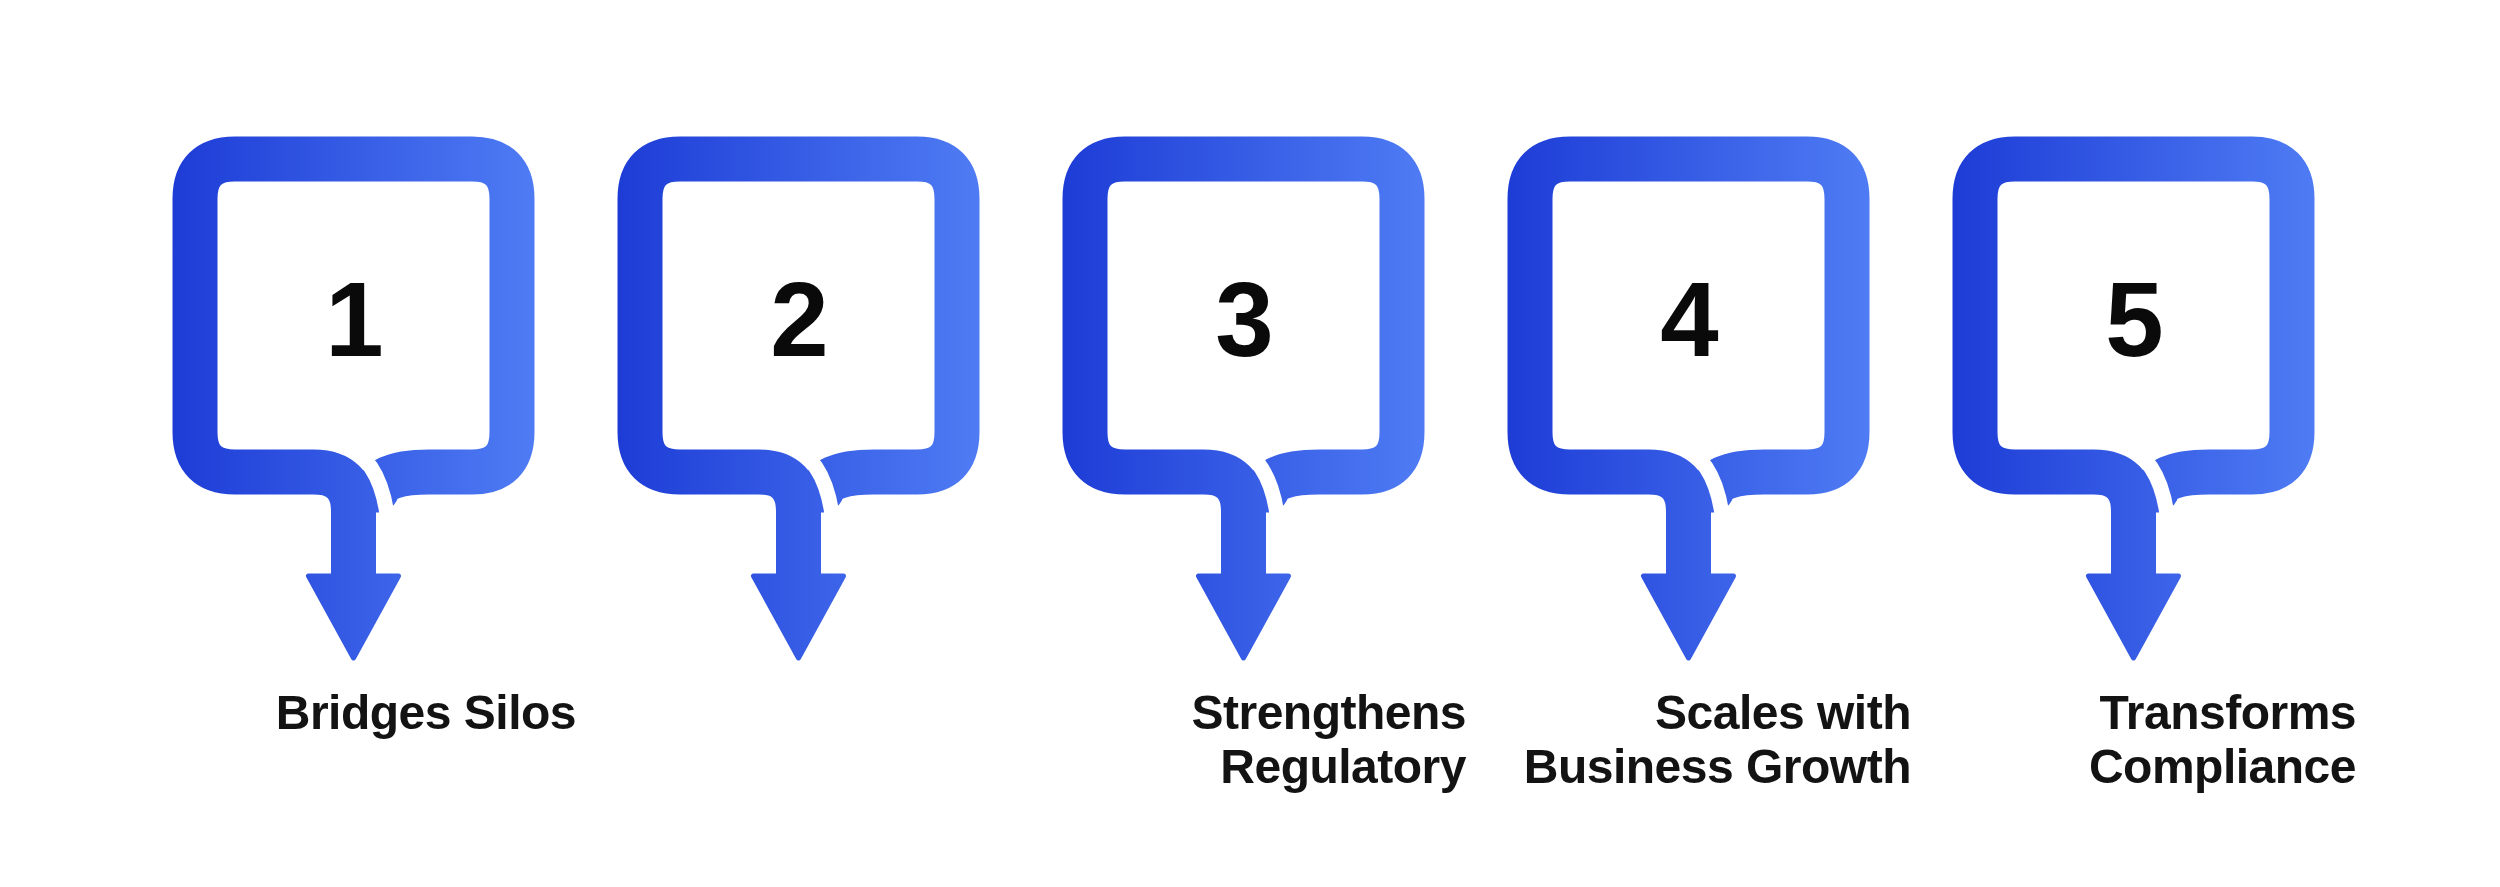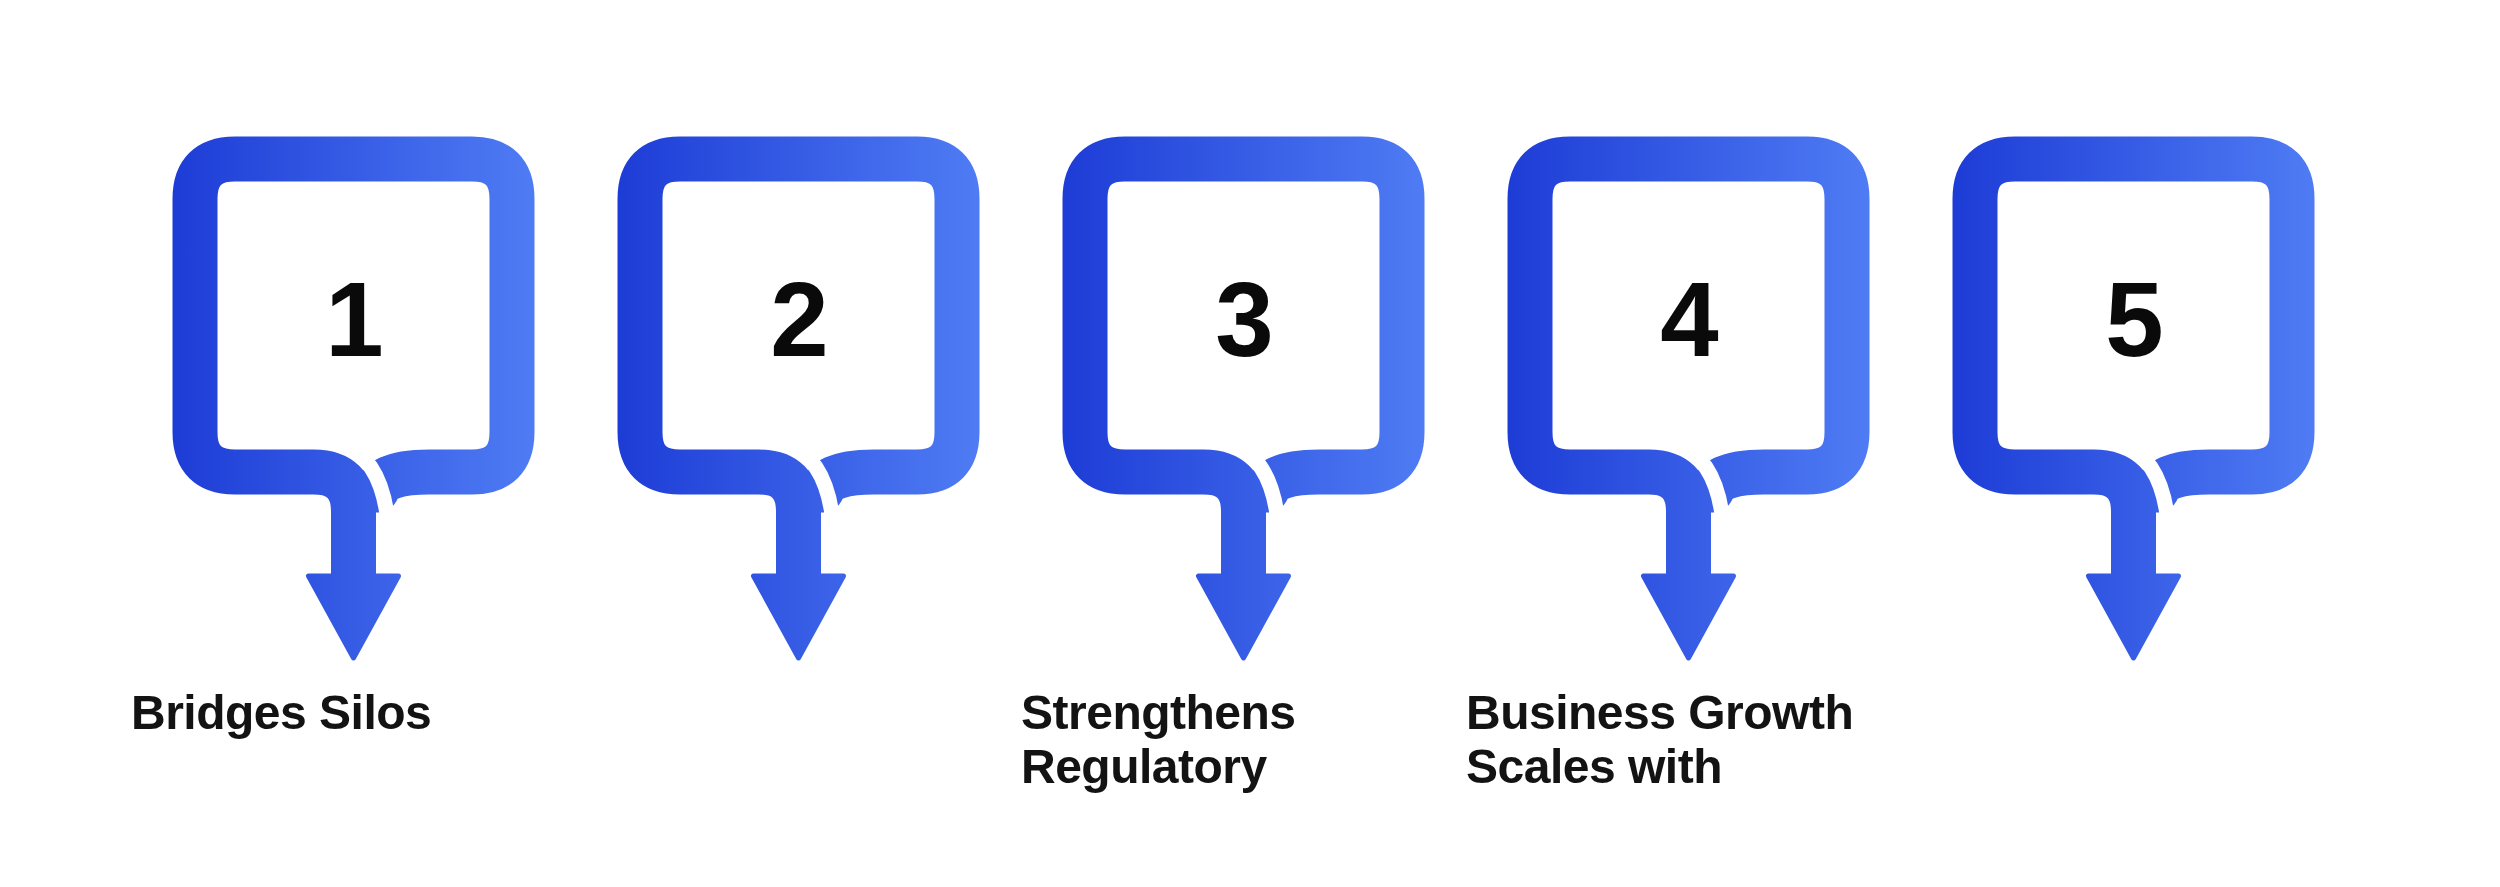--- a/index.html
+++ b/index.html
@@ -35,21 +35,21 @@
     display: flex;
     align-items: center;
     justify-content: center;
     font-size: 105px;
     font-weight: 700;
     letter-spacing: -2px;
     color: var(--number-color, #0a0a0a);
   }
   .label {
     margin-top: 6px;
-    text-align: left;
+    text-align: right;
     font-size: 48px;
     line-height: 54px;
     font-weight: 700;
     letter-spacing: -0.5px;
     color: var(--label-color, #131313);
   }
 </style>
 </head>
 <body style="background: rgb(255, 255, 255);">
 
@@ -122,35 +122,39 @@
               <stop class="grad-end" offset="1" stop-color="#4f7cf4"></stop>
           </linearGradient>
         </defs>
         <path d="M246 410 Q252 392 298 392 L341 392 Q381 392 381 352 L381 119 Q381 79 341 79 L104 79 Q64 79 64 119 L64 352 Q64 392 104 392 L182.5 392 Q222.5 392 222.5 432 L222.5 500" fill="none" stroke="url(#grad-4)" stroke-width="45" stroke-linecap="round"></path>
         <path class="gap" d="M212 366 Q250 378 257 442" fill="none" stroke="#ffffff" stroke-width="15" stroke-linecap="round"></path>
         <path d="M177.5 496 L267.5 496 L222.5 578 Z" fill="url(#grad-4)" stroke="url(#grad-4)" stroke-width="5" stroke-linejoin="round"></path>
       </svg>
       <div class="number">4</div>
     </div>
     <div class="label">
+      <div>Scales with</div>
       <div>Business Growth</div>
-      <div>Scales with</div>
     </div>
   </div>
 
   <div class="step">
     <div class="graphic">
       <svg width="445" height="600" viewBox="0 0 445 600">
         <defs>
           <linearGradient id="grad-5" x1="41" y1="0" x2="404" y2="0" gradientUnits="userSpaceOnUse">
             <stop class="grad-start" offset="0" stop-color="#1d3cd6"></stop>
               <stop class="grad-end" offset="1" stop-color="#4f7cf4"></stop>
           </linearGradient>
         </defs>
         <path d="M246 410 Q252 392 298 392 L341 392 Q381 392 381 352 L381 119 Q381 79 341 79 L104 79 Q64 79 64 119 L64 352 Q64 392 104 392 L182.5 392 Q222.5 392 222.5 432 L222.5 500" fill="none" stroke="url(#grad-5)" stroke-width="45" stroke-linecap="round"></path>
         <path class="gap" d="M212 366 Q250 378 257 442" fill="none" stroke="#ffffff" stroke-width="15" stroke-linecap="round"></path>
         <path d="M177.5 496 L267.5 496 L222.5 578 Z" fill="url(#grad-5)" stroke="url(#grad-5)" stroke-width="5" stroke-linejoin="round"></path>
       </svg>
       <div class="number">5</div>
     </div>
+    <div class="label">
+      <div>Transforms</div>
+      <div>Compliance</div>
+    </div>
   </div>
 
 </div>
 
 </body></html>

